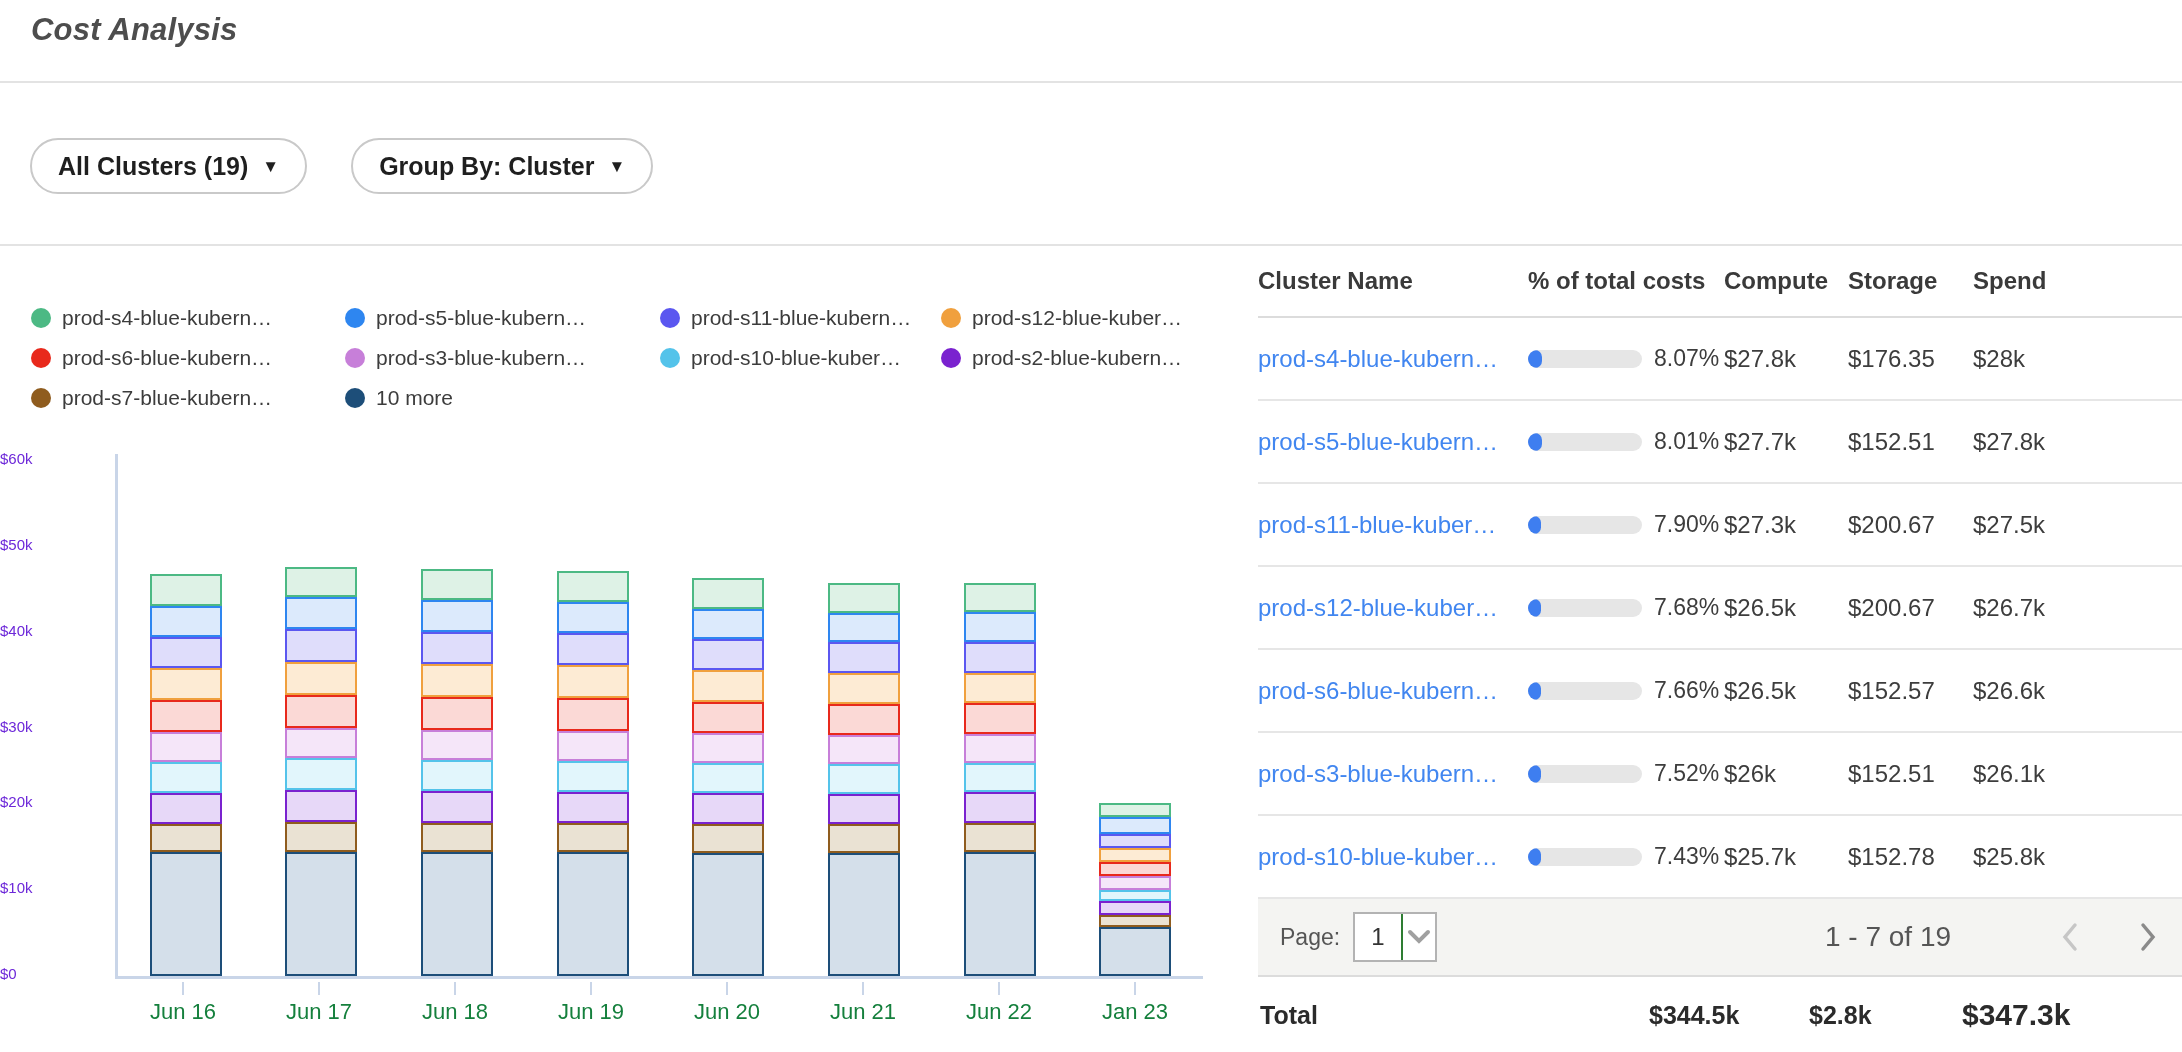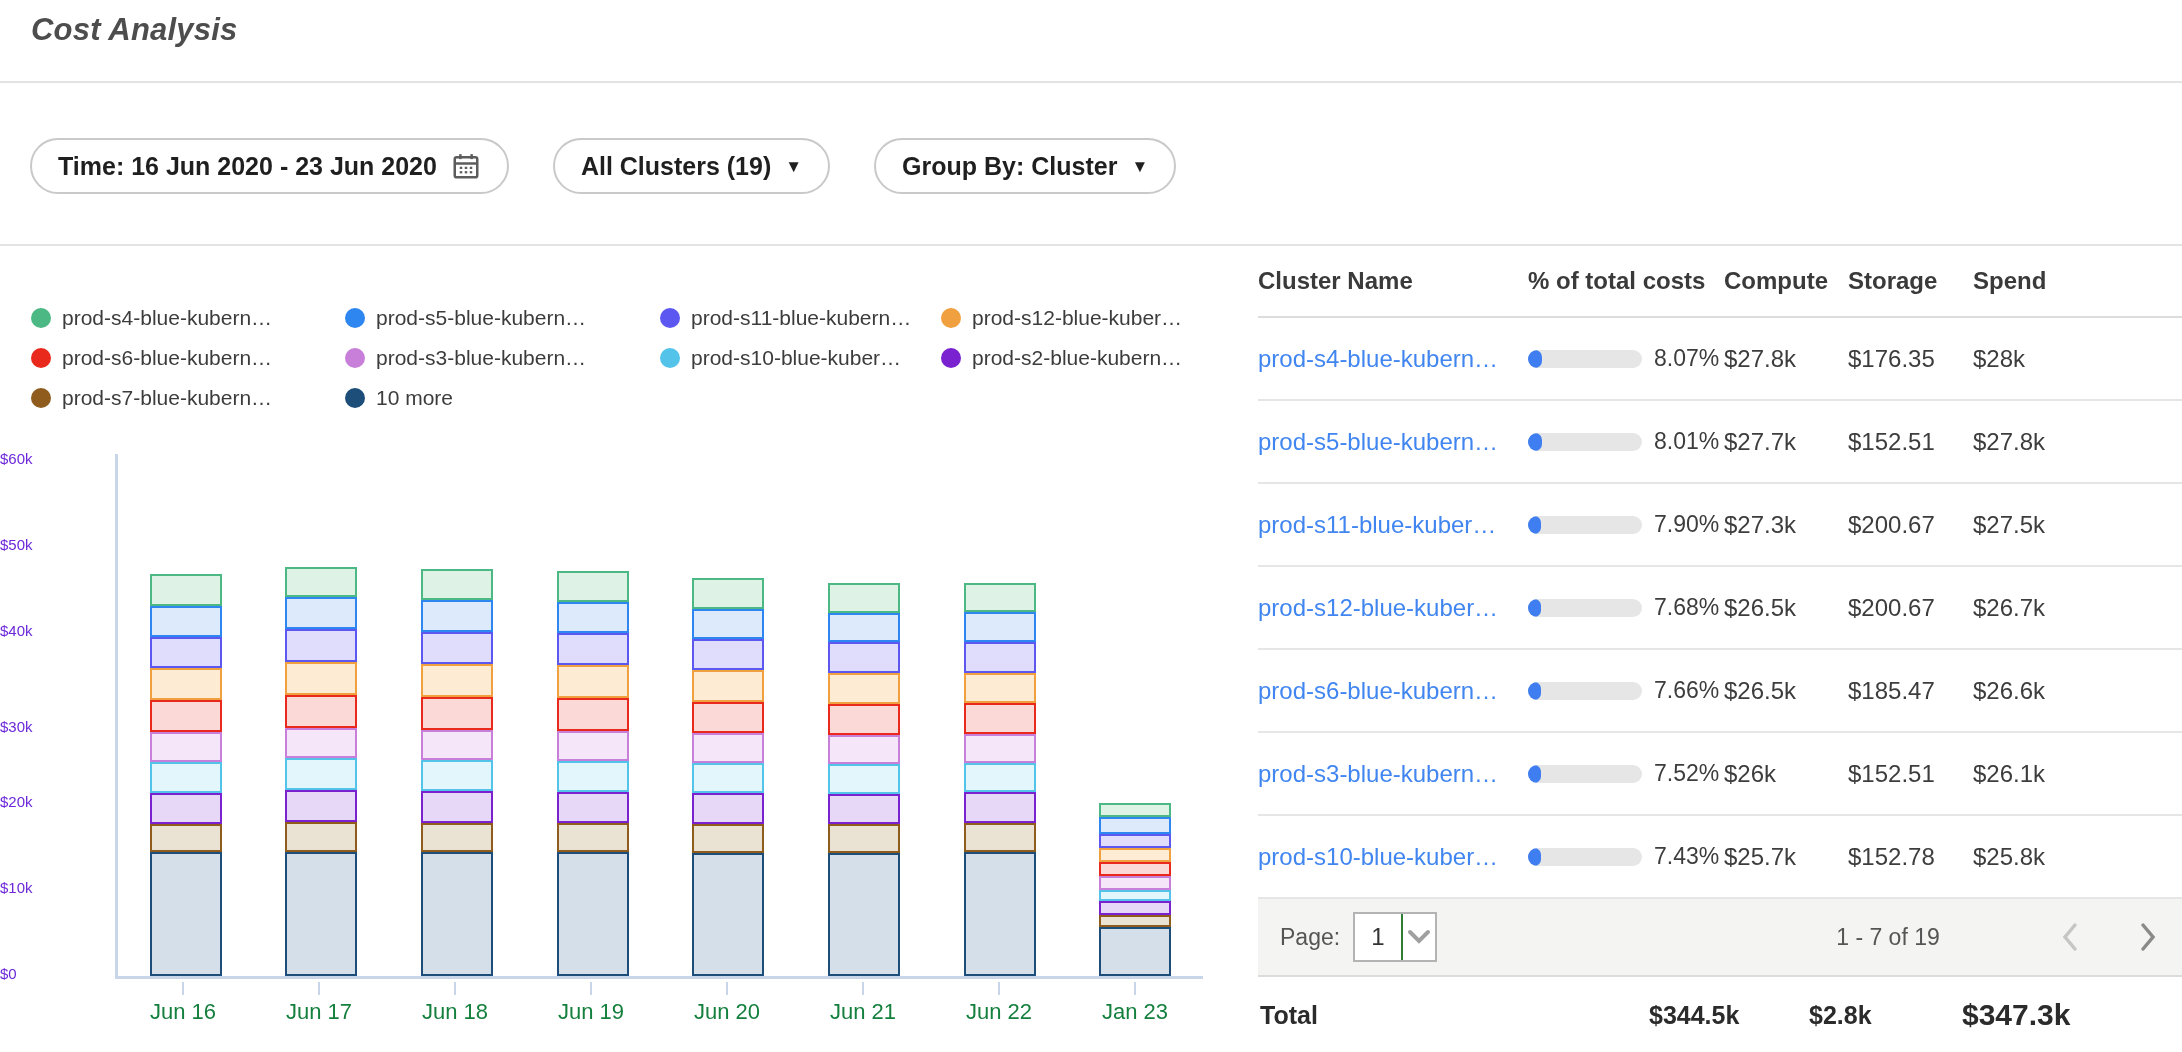--- a/index.html
+++ b/index.html
@@ -53,21 +53,21 @@
   .pct-fill { height:100%; border-radius:9px; }
   .pct-text { font-size:23px; color:#3d3d3d; }
 
   .pagination { position:relative; height:78px; background:#f4f4f2; border-bottom:2px solid #dcdcdc; }
   .pg-label { position:absolute; left:22px; top:50%; transform:translateY(-50%); font-size:23px; color:#555; }
   .pg-select { position:absolute; left:95px; top:50%; transform:translateY(-50%); width:84px; height:50px;
     background:#fff; border:2px solid #b3b3b3; display:flex; align-items:stretch; cursor:pointer; }
   .pg-num { flex:1; display:flex; align-items:center; justify-content:center; font-size:24px; color:#333; }
   .pg-vline { width:2px; background:#2e7d32; }
   .pg-chev { width:32px; display:flex; align-items:center; justify-content:center; }
-  .pg-range { position:absolute; left:480px; width:300px; top:50%; transform:translateY(-50%); text-align:center; font-size:23px; color:#555; }
+  .pg-range { position:absolute; left:480px; width:300px; top:50%; transform:translateY(-50%); text-align:center; font-size:28px; color:#555; }
   .pg-arrow { position:absolute; top:50%; transform:translateY(-50%); cursor:pointer; display:flex; }
   .pg-prev { left:800px; } .pg-next { left:878px; }
 
   .total-row { position:relative; height:75px; background:#fff; }
   .total-row span { position:absolute; top:50%; transform:translateY(-50%); font-weight:700; color:#2b2b2b; font-size:25px; }
   .tot-label { left:2px; }
   .tot-compute { left:391px; }
   .tot-storage { left:551px; }
   .tot-spend { left:704px; font-size:30px !important; }
 </style>
@@ -75,37 +75,20 @@
 <body>
 
 <div class="app">
 
   <div class="page-header">
     <div class="page-title">Cost Analysis</div>
   </div>
   <div class="divider div1"></div>
 
   <div class="filter-bar">
-    <div class="pill">
-      <span>Time: 16 Jun 2020 - 23 Jun 2020</span>
-      <svg width="30" height="30" viewBox="0 0 24 24" fill="none" stroke="#5c5c5c" stroke-width="2">
-        <rect x="3" y="5" width="18" height="16" rx="1.5"></rect>
-        <line x1="7.5" y1="2.5" x2="7.5" y2="6.5"></line>
-          <line x1="16.5" y1="2.5" x2="16.5" y2="6.5"></line>
-        <line x1="3" y1="10" x2="21" y2="10"></line>
-        <g stroke-width="1.8">
-          <line x1="7" y1="13.5" x2="9" y2="13.5"></line>
-            <line x1="11" y1="13.5" x2="13" y2="13.5"></line>
-            <line x1="15" y1="13.5" x2="17" y2="13.5"></line>
-          <line x1="7" y1="17" x2="9" y2="17"></line>
-            <line x1="11" y1="17" x2="13" y2="17"></line>
-            <line x1="15" y1="17" x2="17" y2="17"></line>
-        </g>
-      </svg>
-    </div>
     <div class="pill">
       <span>All Clusters (19)</span>
       <span class="caret">▼</span>
     </div>
     <div class="pill">
       <span>Group By: Cluster</span>
       <span class="caret">▼</span>
     </div>
   </div>
   <div class="divider div2"></div>
@@ -376,21 +359,21 @@
         </div>
         <div class="tbl-grid tbl-row">
           <div><a class="cluster-link" href="#">prod-s6-blue-kubern…</a></div>
           <div class="pct-cell">
             <span class="pct-track" style="background: rgb(230, 230, 230);">
               <span class="pct-fill" style="width: 13.022px; background: rgb(62, 126, 240); display: block;"></span>
             </span>
             <span class="pct-text">7.66%</span>
           </div>
           <div>$26.5k</div>
-          <div>$185.47</div>
+          <div>$152.57</div>
           <div>$26.6k</div>
         </div>
         <div class="tbl-grid tbl-row">
           <div><a class="cluster-link" href="#">prod-s3-blue-kubern…</a></div>
           <div class="pct-cell">
             <span class="pct-track" style="background: rgb(230, 230, 230);">
               <span class="pct-fill" style="width: 13px; background: rgb(62, 126, 240); display: block;"></span>
             </span>
             <span class="pct-text">7.52%</span>
           </div>

